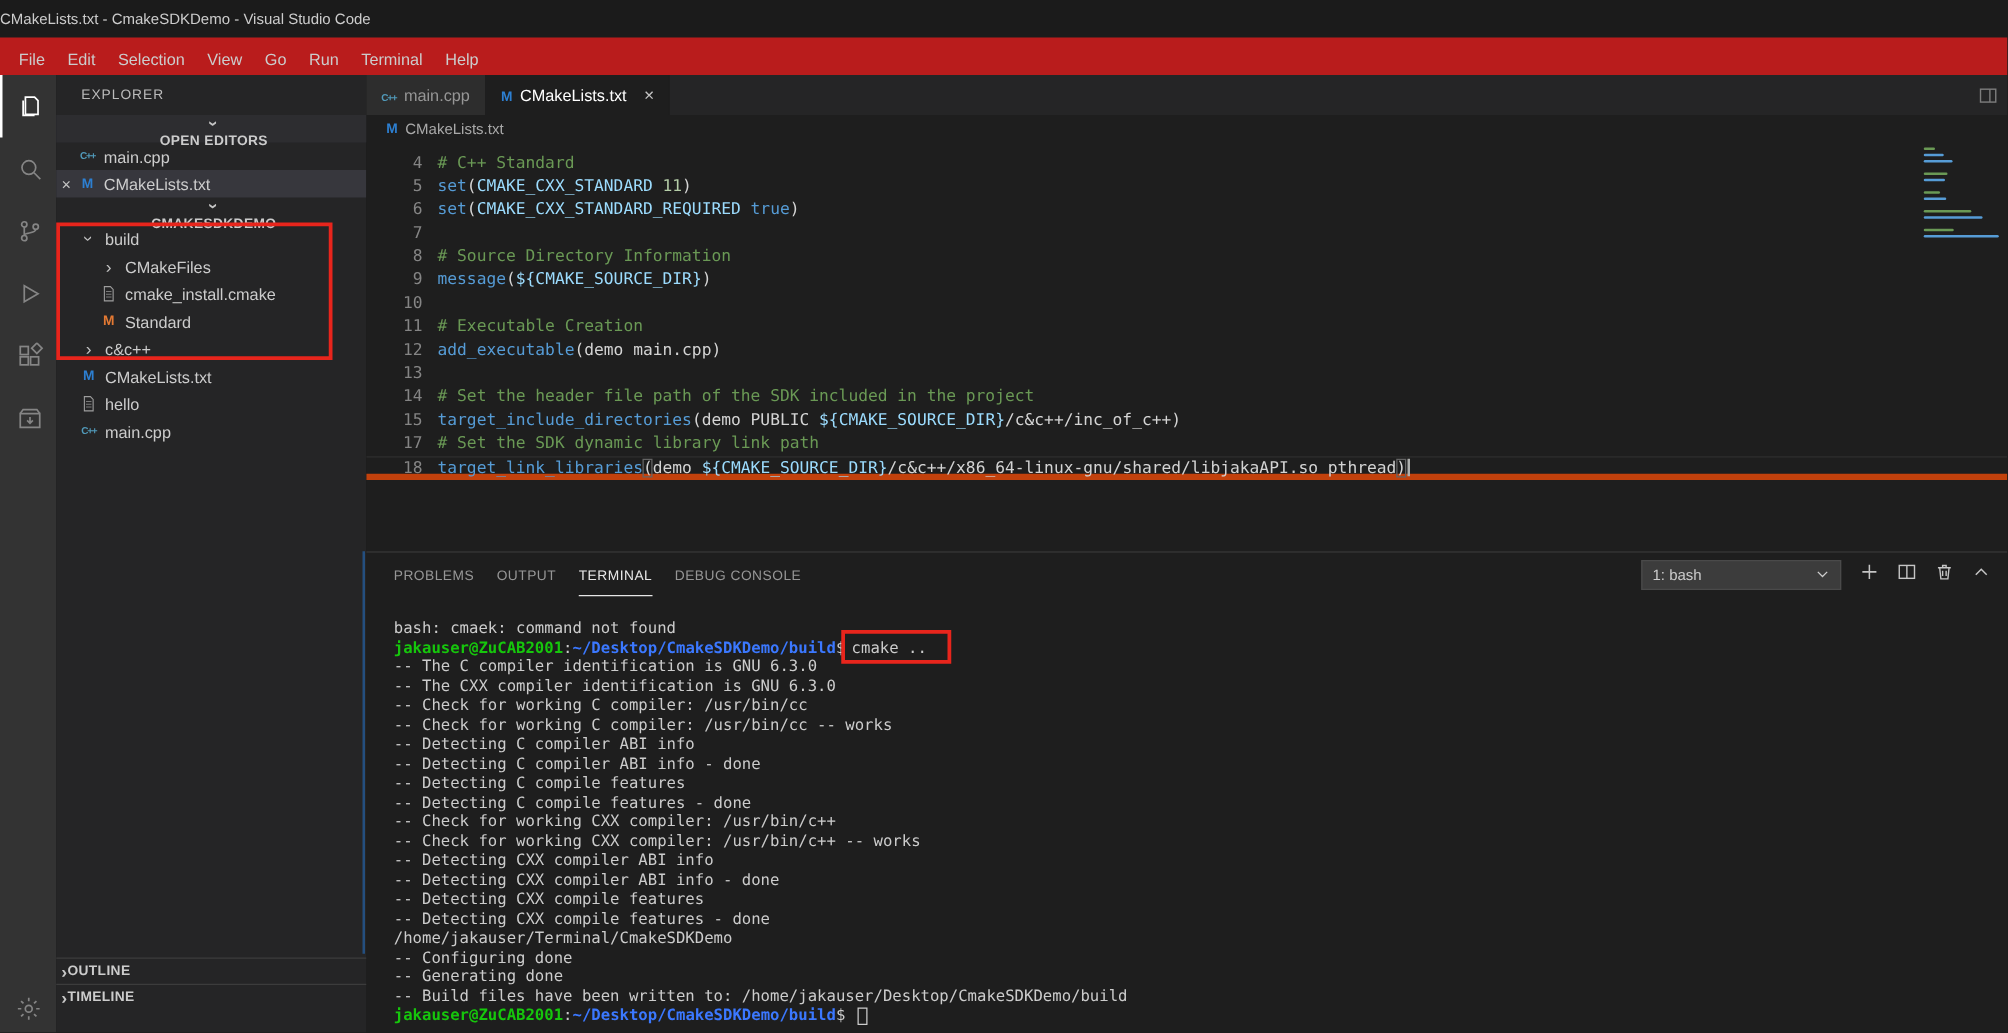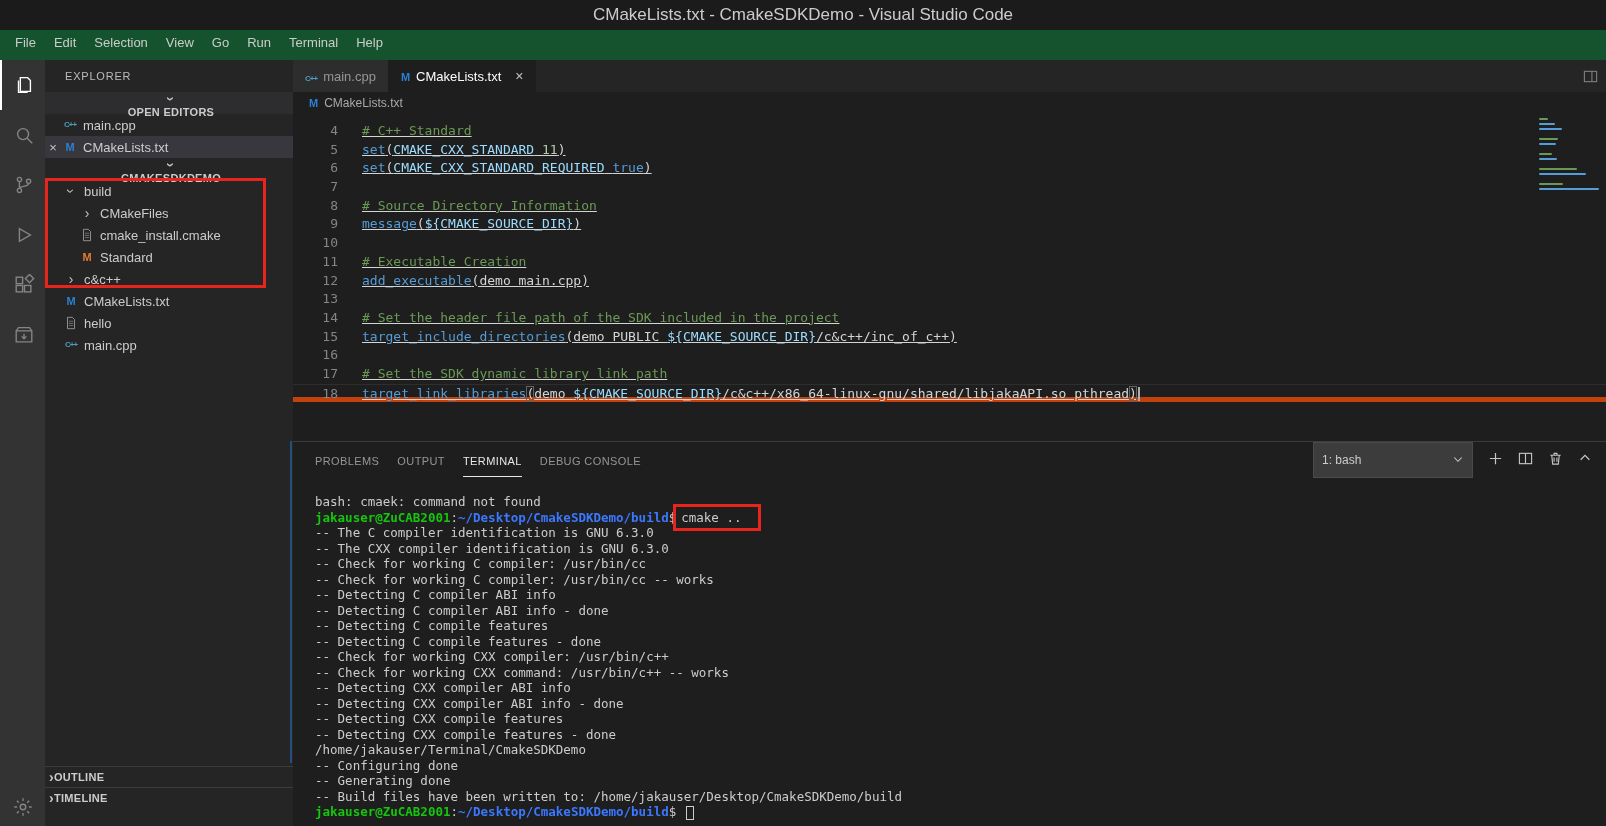--- a/index.html
+++ b/index.html
@@ -1,21 +1,21 @@
 <!DOCTYPE html>
 <html><head>
 <meta charset="utf-8">
 <style>
   * { margin:0; padding:0; box-sizing:border-box; }
   html,body { width:1606px; height:826px; overflow:hidden; }
   body { background:#1e1e1e; font-family:"Liberation Sans","DejaVu Sans",sans-serif; color:#cccccc; position:relative; }
 
   
-  .titlebar { height:30px; background:#1b1b1b; display:flex; align-items:center; justify-content:center; font-size:17px; color:#cccccc; }
-  .menubar  { height:30px; background:#14532d; display:flex; align-items:flex-start; font-size:13px; color:#cccccc; padding-left:6px; }
+  .titlebar { height:30px; background:#1b1b1b; display:flex; align-items:center; font-size:12px; color:#cccccc; }
+  .menubar  { height:30px; background:#b91c1c; display:flex; align-items:flex-end; font-size:13px; color:#cccccc; padding-left:6px; }
   .menu-item { padding:5px 9px; border-radius:4px; cursor:default; }
 
   
   .main { display:flex; height:766px; }
 
   .activitybar { width:45px; background:#333333; display:flex; flex-direction:column; align-items:center; position:relative; flex-shrink:0; }
   .act-item { width:45px; height:50px; display:flex; align-items:center; justify-content:center; color:#858585; border-left:2px solid transparent; }
   .act-item.active { color:#ffffff; border-left:2px solid #ffffff; }
   .act-settings { position:absolute; bottom:8px; left:0; width:45px; display:flex; justify-content:center; color:#858585; }
 
@@ -43,41 +43,41 @@
   .tab { display:flex; align-items:center; padding:0 12px; font-size:13px; background:#2d2d2d; color:#969696; border-right:1px solid #1e1e1e; gap:6px; }
   .tab.active { background:#1e1e1e; color:#ffffff; }
   .tab .close { color:#c5c5c5; margin-left:8px; font-size:14px; }
   .tabbar-actions { margin-left:auto; display:flex; align-items:center; padding-right:8px; color:#7d7d7d; }
   .breadcrumb { height:22px; display:flex; align-items:center; gap:6px; padding-left:16px; font-size:12px; color:#a9a9a9; background:#1e1e1e; }
 
   .code-area { height:327px; position:relative; overflow:hidden; background:#1e1e1e; font-family:"DejaVu Sans Mono","Liberation Mono",monospace; font-size:13px; }
   #code-lines { padding-top:8px; }
   .cl { display:flex; height:18.7px; line-height:18.7px; }
   .cl .ln { width:45px; text-align:right; color:#858585; flex-shrink:0; user-select:none; }
-  .cl .lt { padding-left:24px; white-space:pre; color:#d4d4d4;text-decoration:underline; }
+  .cl .lt { padding-left:12px; white-space:pre; color:#d4d4d4; }
   .cl.current { border-top:1px solid #2e2e2e; border-bottom:5px solid #c2410c; }
   .tk-comment { color:#6a9955; }
   .tk-cmd { color:#569cd6; }
   .tk-var { color:#9cdcfe; }
   .tk-num { color:#b5cea8; }
   .tk-kw  { color:#569cd6; }
   .tk-text { color:#d4d4d4; }
   .tk-brk { color:#d4d4d4; outline:1px solid #646464; outline-offset:-1px; }
   .caret { display:inline-block; width:2px; height:14px; background:#aeafad; vertical-align:middle; margin-left:1px; }
 
   .minimap { position:absolute; top:4px; right:1px; width:72px; }
   .mm-bar { height:2px; margin:0 0 3px 6px; border-radius:1px; }
 
   
   .panel { height:385px; border-top:1px solid #3c3c3c; background:#1e1e1e; display:flex; flex-direction:column; }
   .panel-header { height:36px; display:flex; align-items:center; padding-left:22px; flex-shrink:0; }
   .p-tab { font-size:11px; letter-spacing:.4px; color:#969696; margin-right:18px; padding:11px 0 9px 0; border-bottom:1px solid transparent;text-align:center; }
   .p-tab.active { color:#e7e7e7; border-bottom:1px solid #e7e7e7; }
   .panel-actions { margin-left:auto; display:flex; align-items:center; gap:15px; padding-right:14px; color:#c5c5c5; }
-  .shell-select { width:160px; height:36px; background:#3c3c3c; border:1px solid #4a4a4a; display:flex; align-items:center; justify-content:space-between; padding:0 8px; font-size:12px; color:#cccccc; }
+  .shell-select { width:160px; height:24px; background:#3c3c3c; border:1px solid #4a4a4a; display:flex; align-items:center; justify-content:space-between; padding:0 8px; font-size:12px; color:#cccccc; }
 
   .terminal { padding:16px 0 0 22px; font-family:"DejaVu Sans Mono","Liberation Mono",monospace; font-size:12.5px; color:#cccccc; flex:1; }
   .trow { height:15.5px; line-height:15.5px; white-space:pre; }
   .seg-t { color:#cccccc; }
   .seg-u { color:#16c60c; font-weight:bold; }
   .seg-p { color:#3b78ff; font-weight:bold; }
   .cmd-box { display:inline-block; padding:0 14px 0 2px; margin-left:3px; outline:3px solid #e8251c; outline-offset:3px; }
   .tcur { display:inline-block; width:8px; height:14px; border:1px solid #cccccc; vertical-align:middle; margin-left:2px; }
 
   
@@ -311,24 +311,20 @@
             <span class="ln">13</span>
             <span class="lt"></span>
           </div>
           <div class="cl">
             <span class="ln">14</span>
             <span class="lt"><span class="tk tk-comment"># Set the header file path of the SDK included in the project</span></span>
           </div>
           <div class="cl">
             <span class="ln">15</span>
             <span class="lt"><span class="tk tk-cmd">target_include_directories</span><span class="tk tk-text">(demo PUBLIC </span><span class="tk tk-var">${CMAKE_SOURCE_DIR}</span><span class="tk tk-text">/c&amp;c++/inc_of_c++)</span></span>
-          </div>
-          <div class="cl">
-            <span class="ln">16</span>
-            <span class="lt"></span>
           </div>
           <div class="cl">
             <span class="ln">17</span>
             <span class="lt"><span class="tk tk-comment"># Set the SDK dynamic library link path</span></span>
           </div>
           <div class="cl current">
             <span class="ln">18</span>
             <span class="lt"><span class="tk tk-cmd">target_link_libraries</span><span class="tk tk-brk">(</span><span class="tk tk-text">demo </span><span class="tk tk-var">${CMAKE_SOURCE_DIR}</span><span class="tk tk-text">/c&amp;c++/x86_64-linux-gnu/shared/libjakaAPI.so pthread</span><span class="tk tk-brk">)</span><span class="caret"></span></span>
           </div>
         </div>
@@ -386,21 +382,21 @@
           <div class="trow"><span class="seg-u">jakauser@ZuCAB2001</span><span class="seg-t">:</span><span class="seg-p">~/Desktop/CmakeSDKDemo/build</span><span class="seg-t">$</span><span class="seg-t cmd-box">cmake ..</span></div>
           <div class="trow"><span class="seg-t">-- The C compiler identification is GNU 6.3.0</span></div>
           <div class="trow"><span class="seg-t">-- The CXX compiler identification is GNU 6.3.0</span></div>
           <div class="trow"><span class="seg-t">-- Check for working C compiler: /usr/bin/cc</span></div>
           <div class="trow"><span class="seg-t">-- Check for working C compiler: /usr/bin/cc -- works</span></div>
           <div class="trow"><span class="seg-t">-- Detecting C compiler ABI info</span></div>
           <div class="trow"><span class="seg-t">-- Detecting C compiler ABI info - done</span></div>
           <div class="trow"><span class="seg-t">-- Detecting C compile features</span></div>
           <div class="trow"><span class="seg-t">-- Detecting C compile features - done</span></div>
           <div class="trow"><span class="seg-t">-- Check for working CXX compiler: /usr/bin/c++</span></div>
-          <div class="trow"><span class="seg-t">-- Check for working CXX command: /usr/bin/c++ -- works</span></div>
+          <div class="trow"><span class="seg-t">-- Check for working CXX compiler: /usr/bin/c++ -- works</span></div>
           <div class="trow"><span class="seg-t">-- Detecting CXX compiler ABI info</span></div>
           <div class="trow"><span class="seg-t">-- Detecting CXX compiler ABI info - done</span></div>
           <div class="trow"><span class="seg-t">-- Detecting CXX compile features</span></div>
           <div class="trow"><span class="seg-t">-- Detecting CXX compile features - done</span></div>
           <div class="trow"><span class="seg-t">/home/jakauser/Terminal/CmakeSDKDemo</span></div>
           <div class="trow"><span class="seg-t">-- Configuring done</span></div>
           <div class="trow"><span class="seg-t">-- Generating done</span></div>
           <div class="trow"><span class="seg-t">-- Build files have been written to: /home/jakauser/Desktop/CmakeSDKDemo/build</span></div>
           <div class="trow"><span class="seg-u">jakauser@ZuCAB2001</span><span class="seg-t">:</span><span class="seg-p">~/Desktop/CmakeSDKDemo/build</span><span class="seg-t">$ </span><span class="tcur"></span></div>
         </div>

